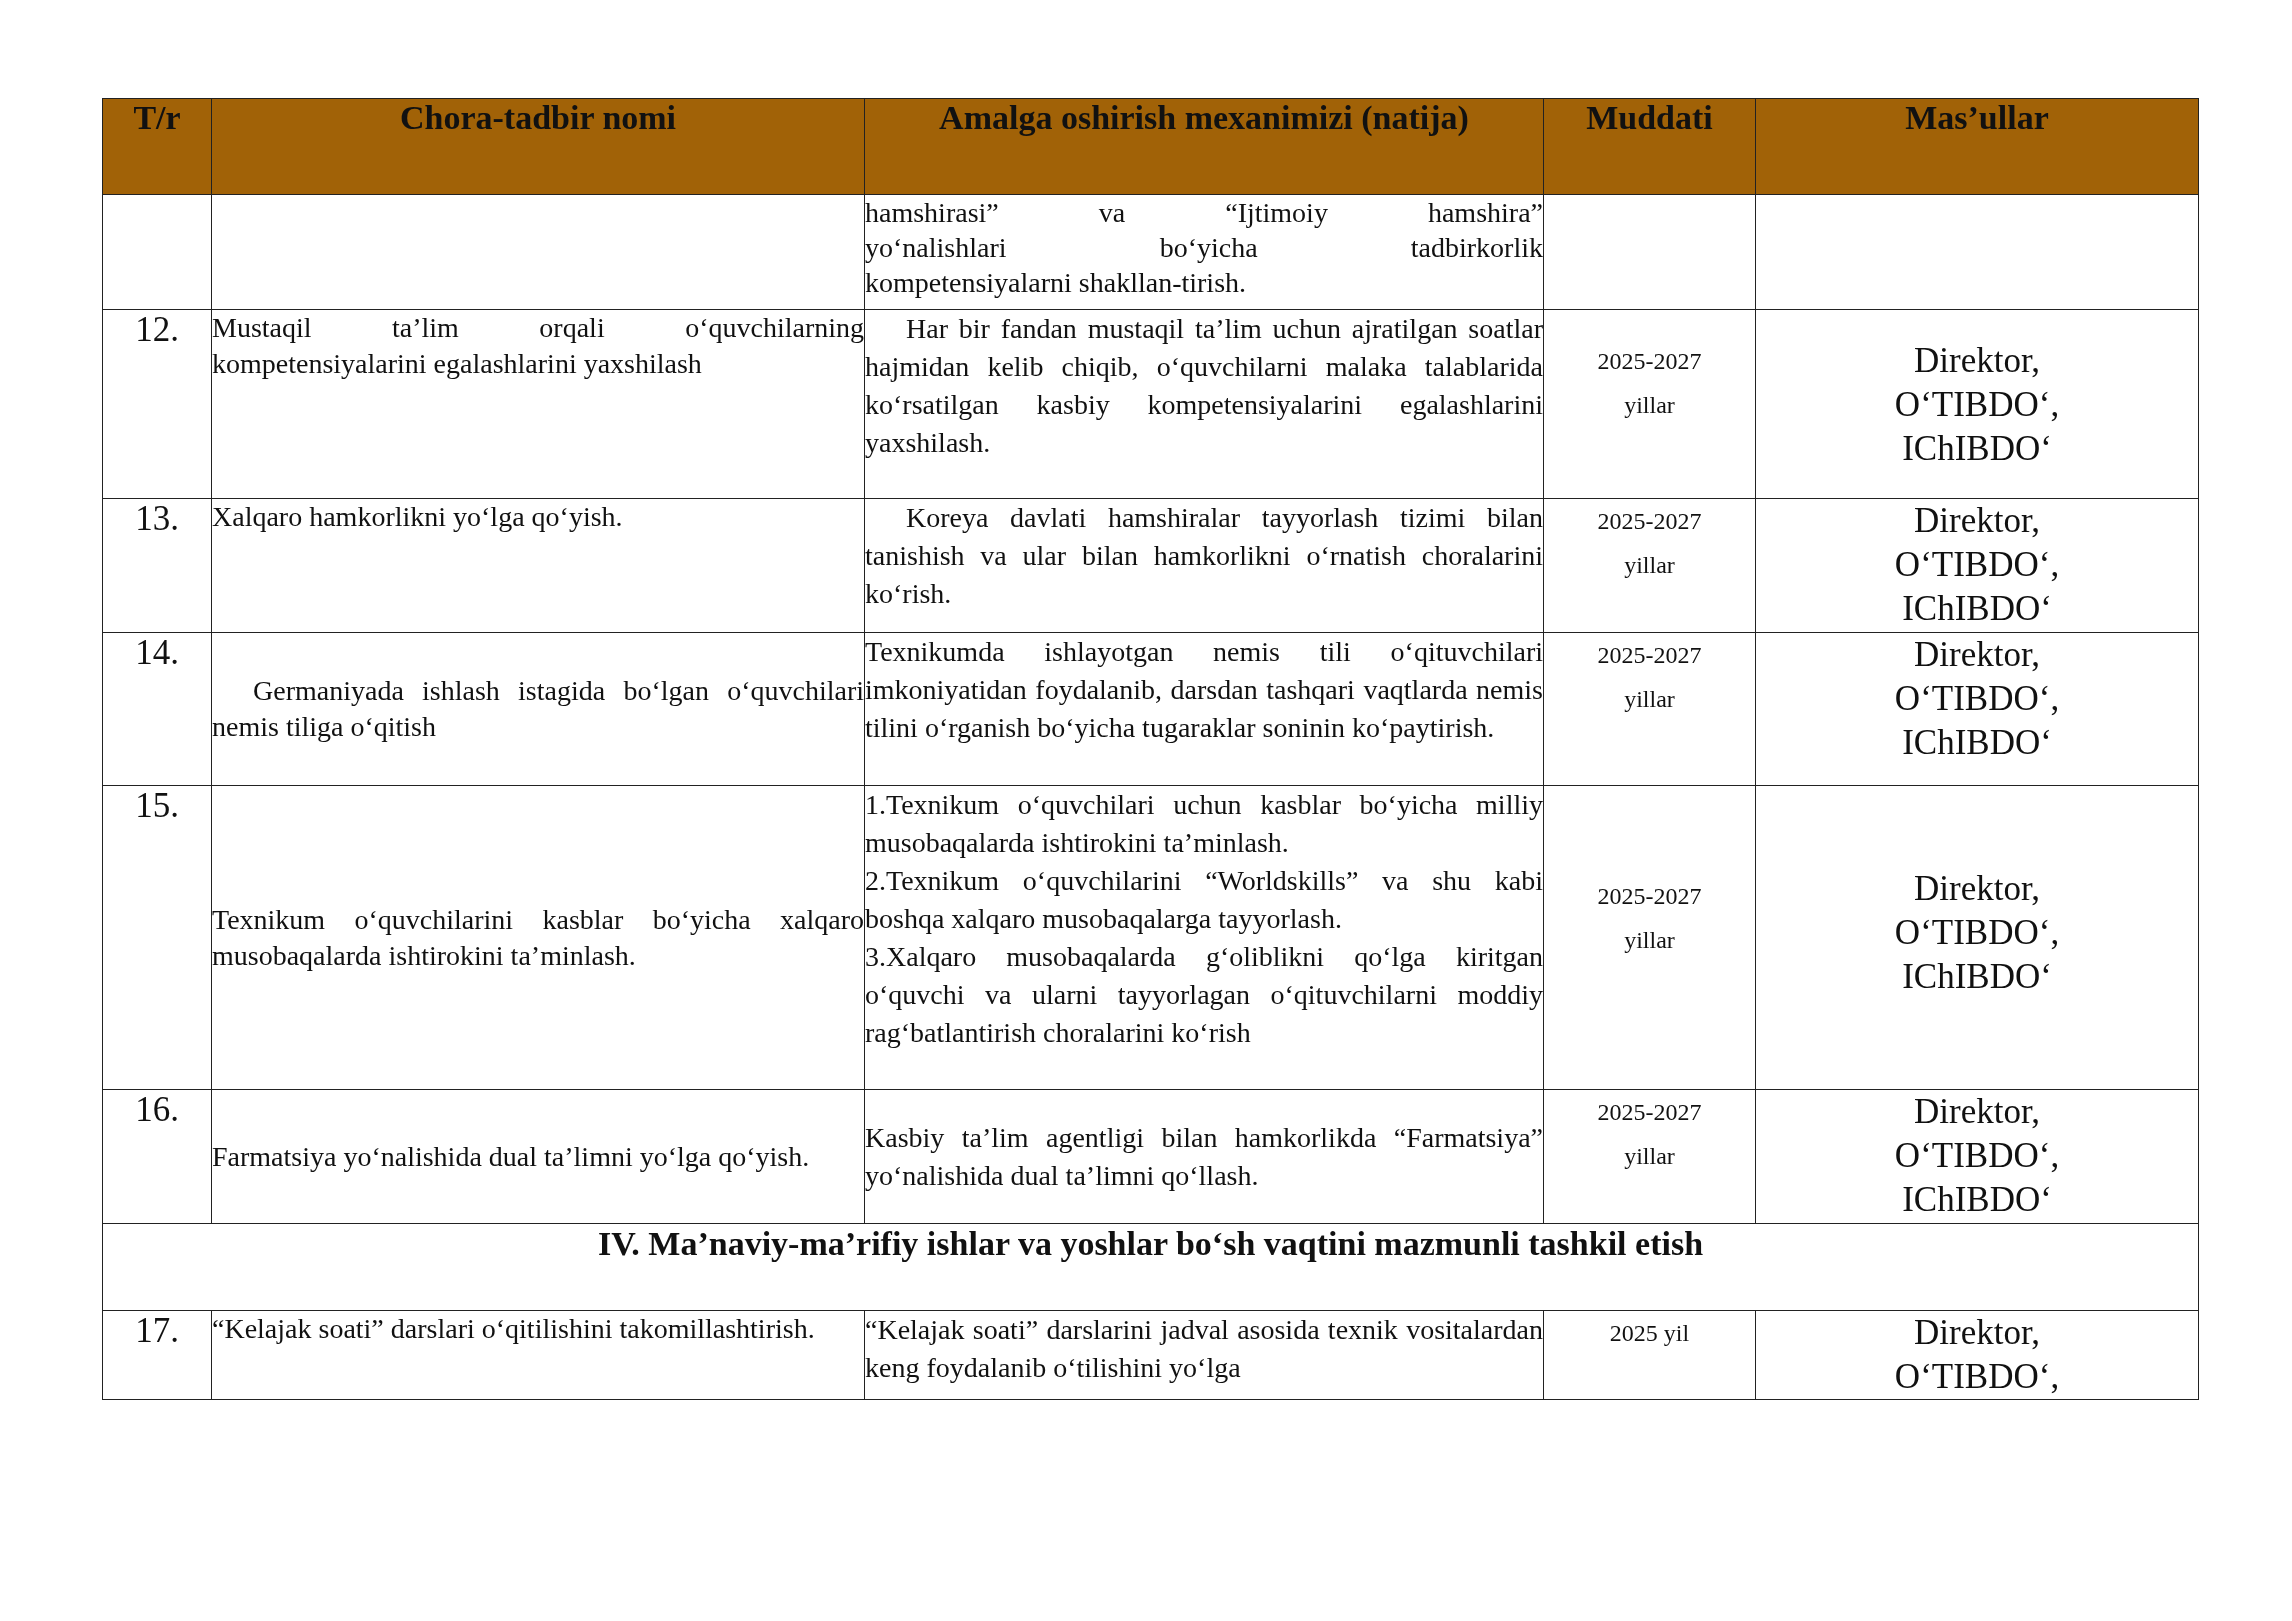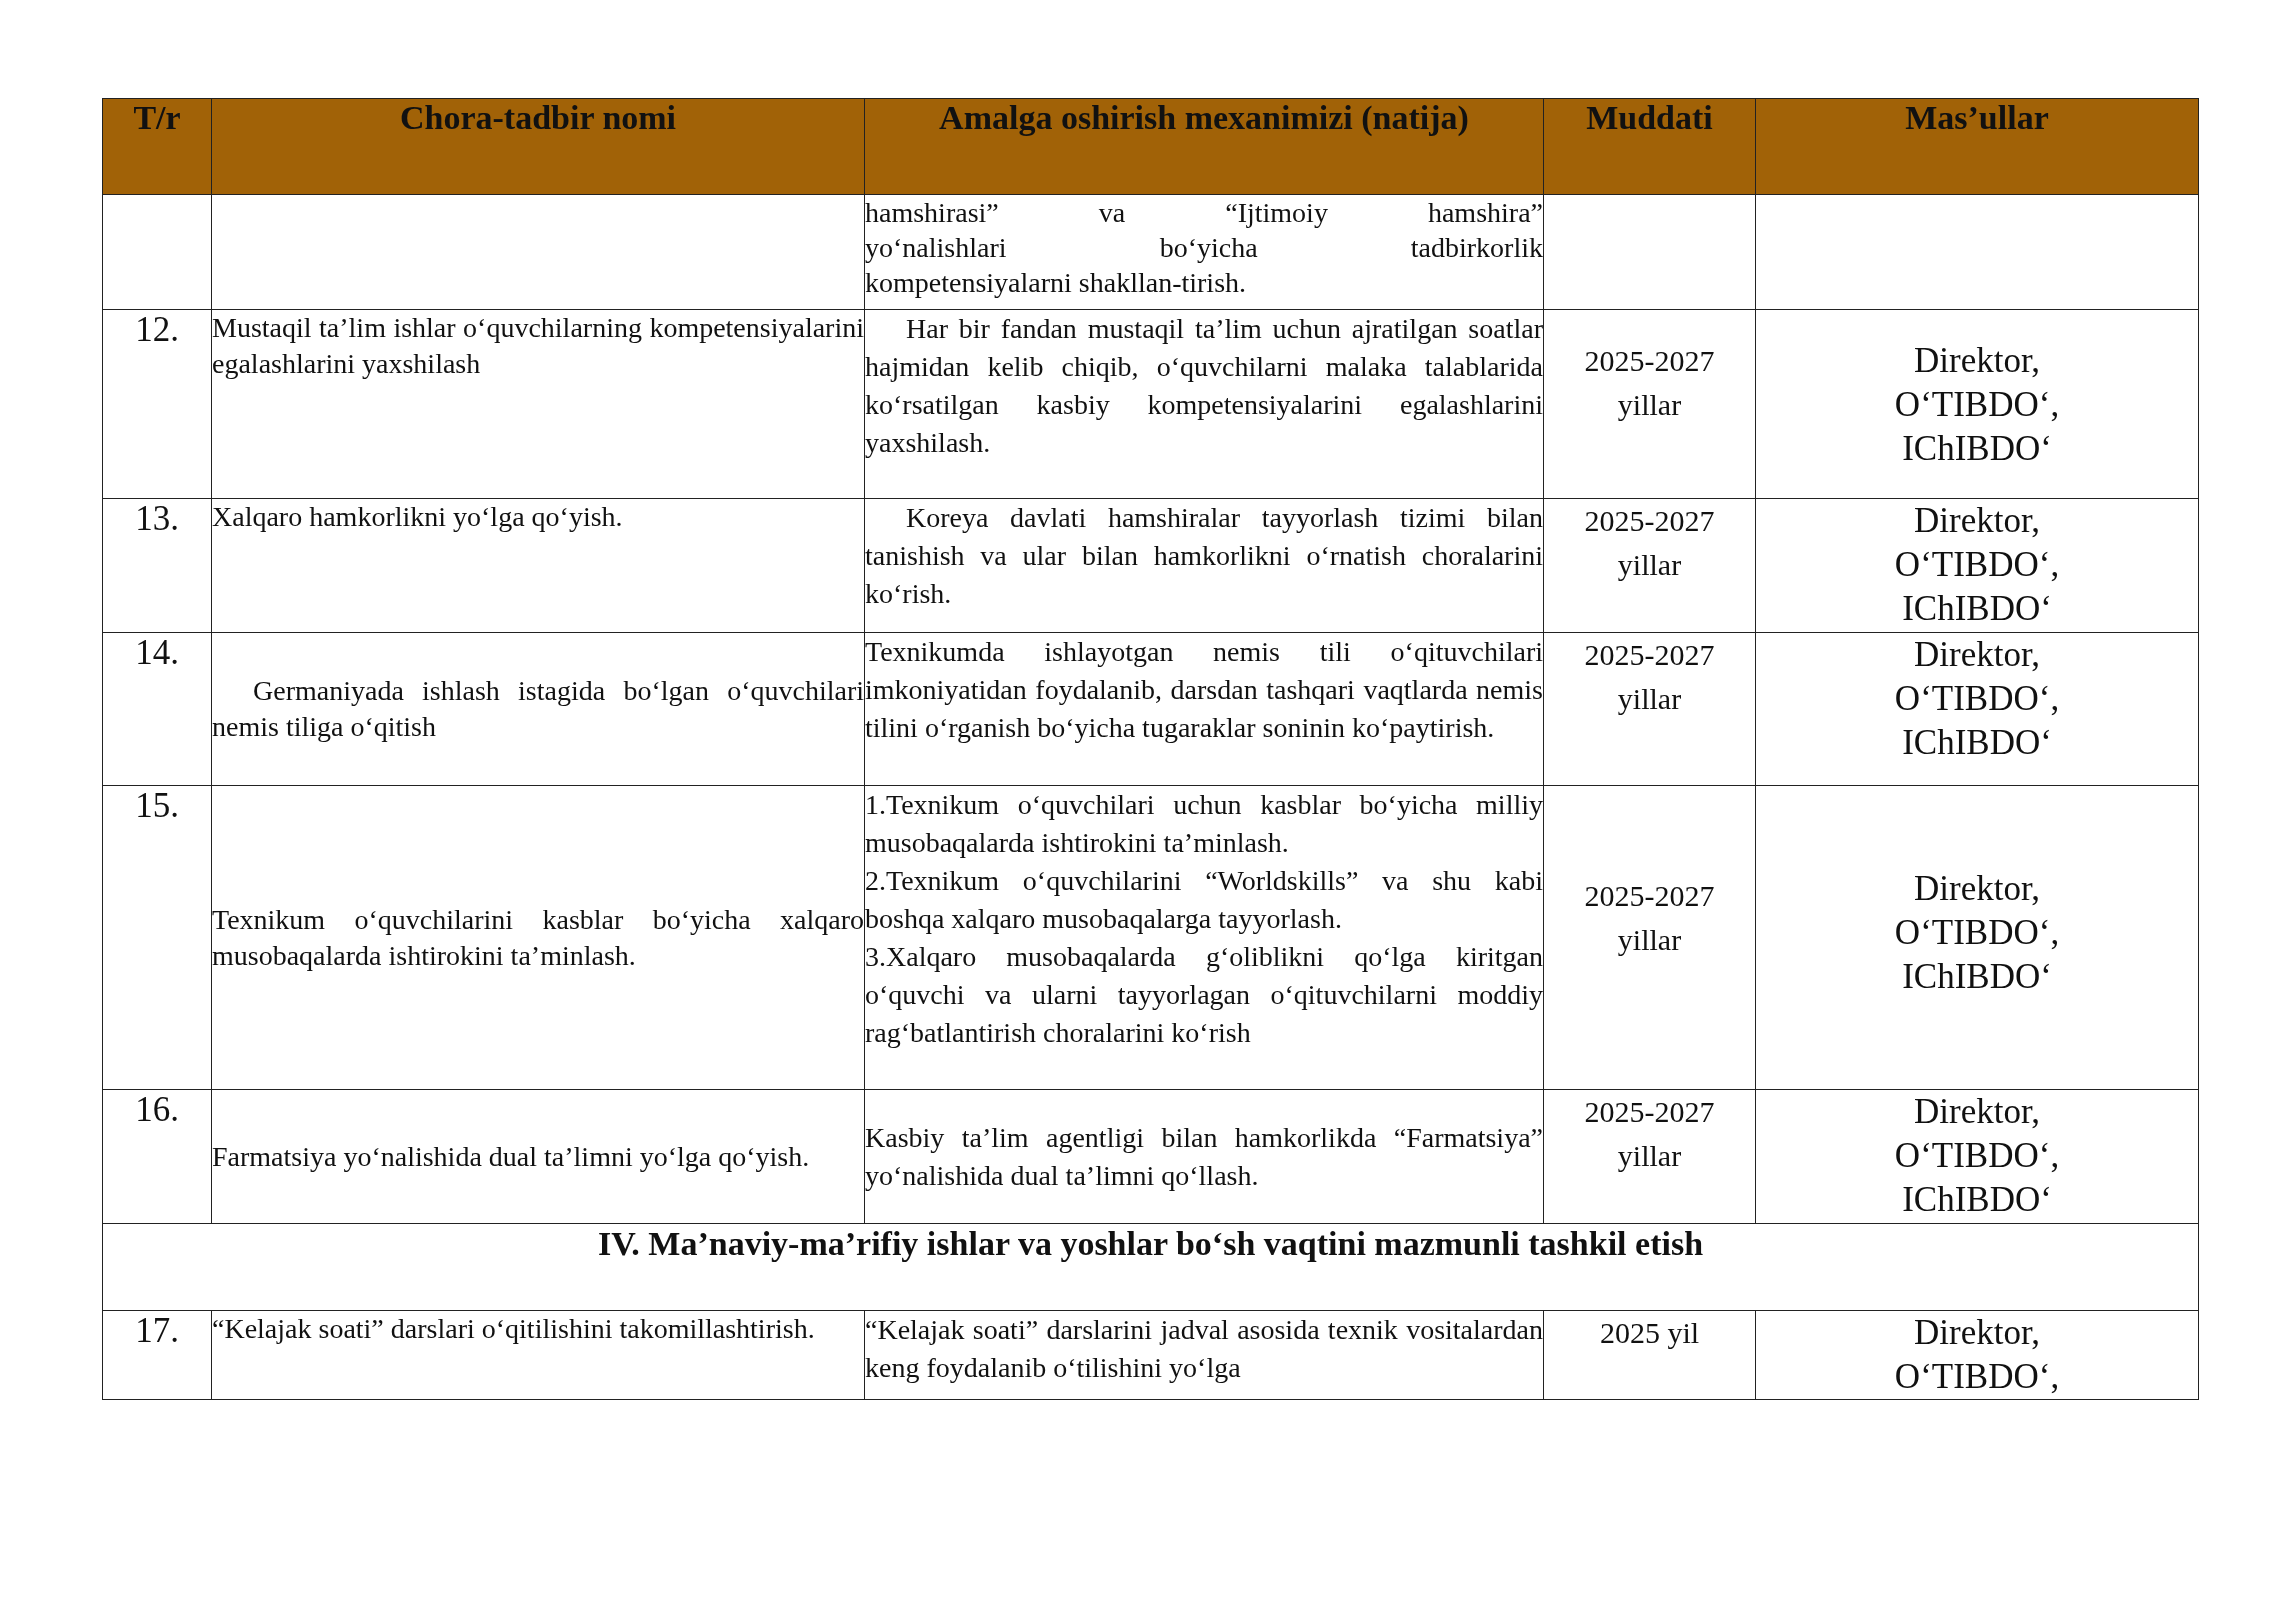--- a/index.html
+++ b/index.html
@@ -8,21 +8,21 @@
   table.plan { position: absolute; left: 102px; top: 98px; width: 2096px;
                border-collapse: collapse; table-layout: fixed; }
   table.plan td, table.plan th { border: 1.5px solid #222; vertical-align: top; padding: 0; }
   col.c1 { width: 109px; } col.c2 { width: 653px; } col.c3 { width: 679px; }
   col.c4 { width: 212px; } col.c5 { width: 443px; }
   thead th { background: #a16207; height: 95px; font-weight: bold; font-size: 34px;
              text-align: center; vertical-align: middle; }
   td.num { font-size: 35px; text-align: center; padding-top: 2px; }
   td.name { font-size: 28px; line-height: 36px; padding: 2px 13.7px 0 13.7px; text-align: justify; }
   td.mech { font-size: 28px; line-height: 38px; padding: 0 13.7px 0 13.7px; text-align: justify; }
-  td.term { font-size: 30px; line-height: 44px; text-align: center; padding-top: 5.9px; }
+  td.term { font-size: 24px; line-height: 44px; text-align: center; padding-top: 5.9px; }
   td.resp { font-size: 35px; line-height: 44px; text-align: center; padding-top: 5.9px; }
   td.section { font-weight: bold; font-size: 34px; text-align: center; vertical-align: bottom;
                height: 86px; padding-bottom: 0; line-height: 39px; }
   .ind { text-indent: 41px; }
   .vmid { vertical-align: middle !important; }
   .line { display: block; }
   .jl { text-align-last: justify; }
 </style>
 </head>
 <body>
@@ -53,21 +53,21 @@
         <span class="line jl">hamshirasi” va “Ijtimoiy hamshira”</span>
         <span class="line jl">yo‘nalishlari bo‘yicha tadbirkorlik</span>
         <span class="line">kompetensiyalarni shakllan-tirish.</span>
       </td>
       <td class="term"></td>
       <td class="resp"></td>
     </tr>
 
     <tr style="height:189px">
       <td class="num">12.</td>
-      <td class="name">Mustaqil ta’lim ishlar o‘quvchilarning kompetensiyalarini egalashlarini yaxshilash</td>
+      <td class="name">Mustaqil ta’lim orqali o‘quvchilarning kompetensiyalarini egalashlarini yaxshilash</td>
       <td class="mech ind">Har bir fandan mustaqil ta’lim uchun ajratilgan soatlar hajmidan kelib chiqib, o‘quvchilarni malaka talablarida ko‘rsatilgan kasbiy kompetensiyalarini egalashlarini yaxshilash.</td>
       <td class="term" style="padding-top:29px">
         <span class="line">2025-2027</span>
         <span class="line">yillar</span>
       </td>
       <td class="resp" style="padding-top:29px">
         <span class="line">Direktor,</span>
         <span class="line">O‘TIBDO‘,</span>
         <span class="line">IChIBDO‘</span>
       </td>

